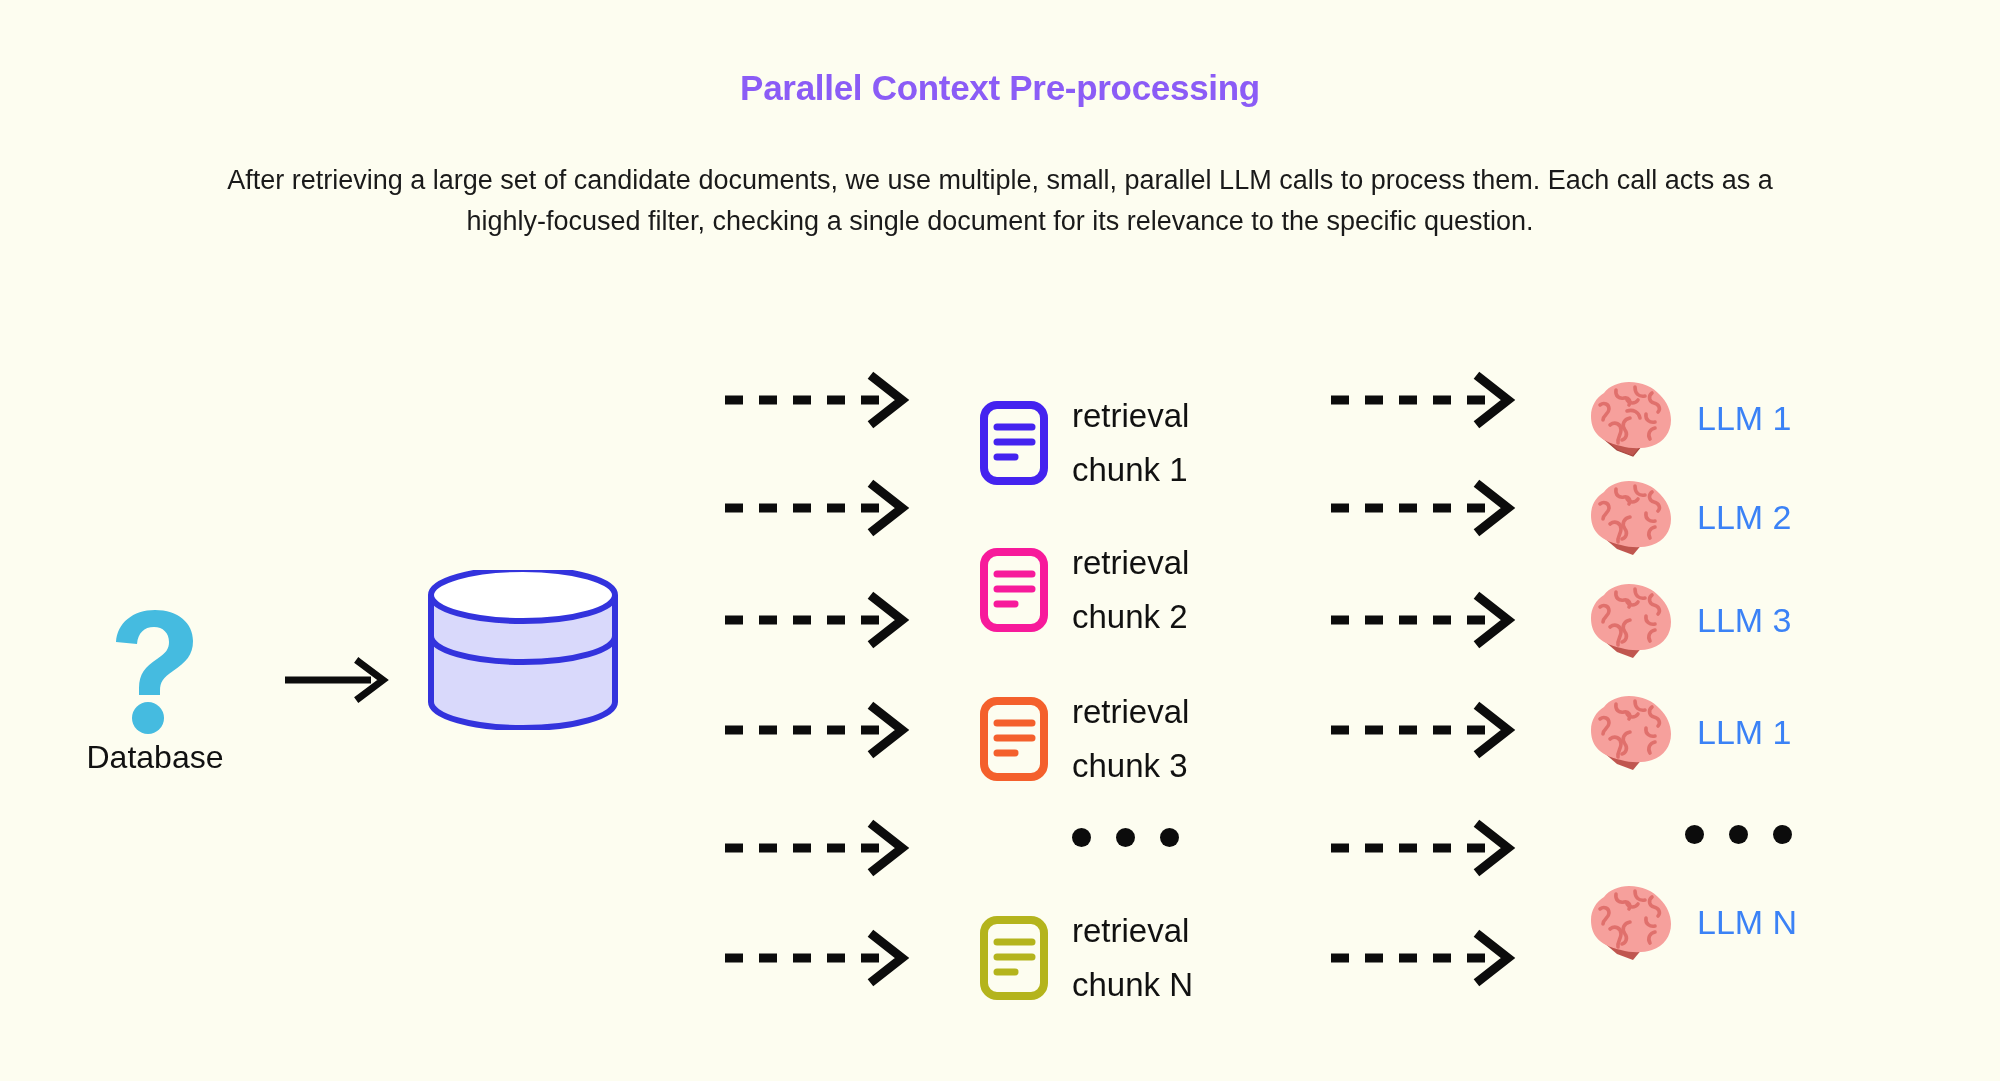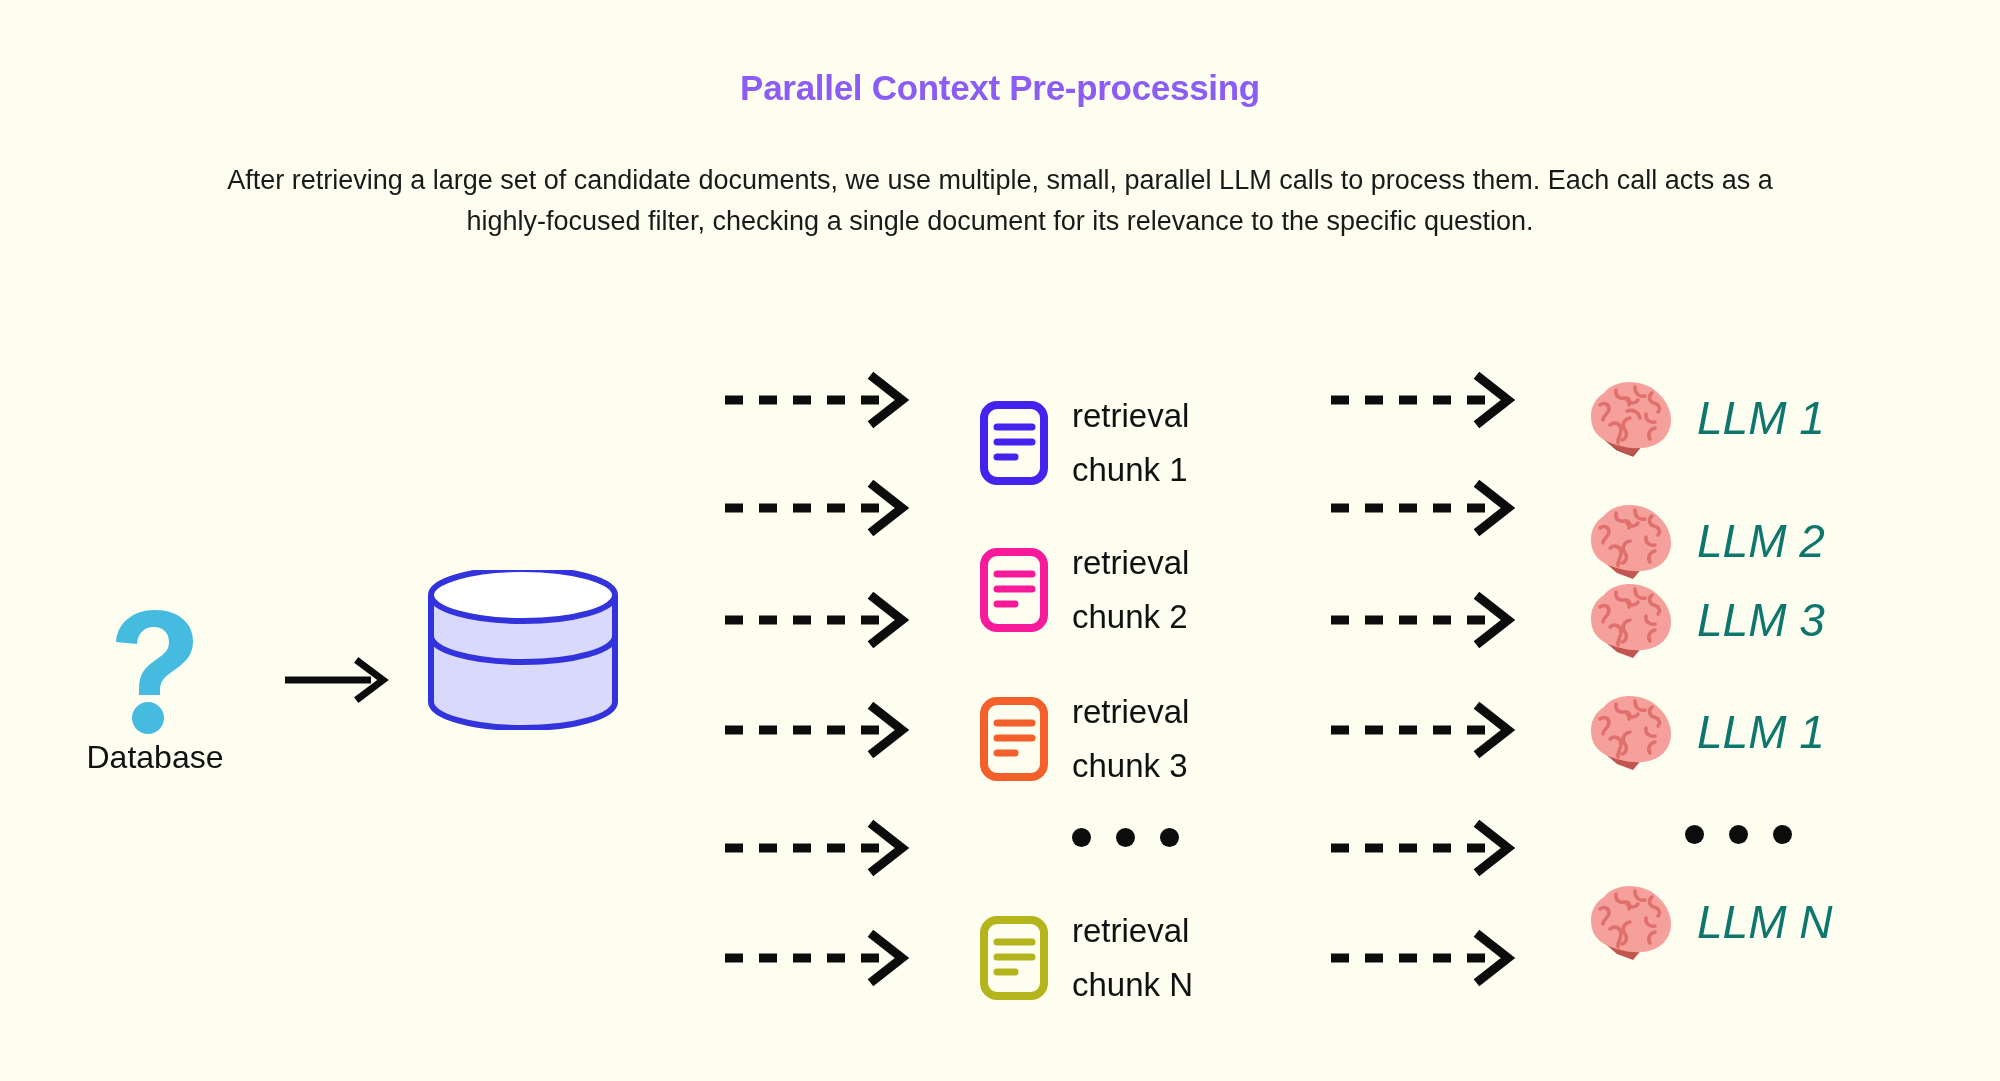--- a/index.html
+++ b/index.html
@@ -67,21 +67,21 @@
   
   .dots{position:absolute;display:flex;gap:25px;align-items:center;}
   .dots span{
     display:block;width:19px;height:19px;border-radius:50%;background:#0c0c0c;
   }
 
   
   .llm-row{position:absolute;display:flex;align-items:center;}
   .brain{width:96px;height:80px;flex:0 0 auto;}
   .llm-label{
-    margin-left:18px;font-size:46px;color:#0f766e;white-space:nowrap;font-style:italic;
+    margin-left:18px;font-size:34px;color:#3b82f6;white-space:nowrap;
   }
 </style>
 </head>
 <body>
 
 <div class="canvas">
 
   <div class="title">Parallel Context Pre-processing</div>
   <div class="subtitle">After retrieving a large set of candidate documents, we use multiple, small, parallel LLM calls to process them. Each call acts as a highly-focused filter, checking a single document for its relevance to the specific question.</div>
 
@@ -279,21 +279,21 @@
         <path d="M47 40c-6 1-9 7-5 12 3 4 1 9-3 10"></path>
         <path d="M63 36c-1 6 4 9 9 8"></path>
         <path d="M72 50c-5 1-8 6-5 11"></path>
         <path d="M44 22c3 4 8 4 11 0"></path>
       </g>
       <path d="M44 33c6-2 12 1 13 7" fill="none" stroke="#e0706c" stroke-width="3.6" stroke-linecap="round"></path>
     </svg>
     <div class="llm-label">LLM 1</div>
   </div>
 
-  <div class="llm-row" style="left:1583px;top:501px">
+  <div class="llm-row" style="left:1583px;top:477px">
     <svg class="brain" viewBox="0 0 96 80">
       <path d="M20 60 L34 72 L50 78 L60 66 L44 56 Z" fill="#c0564f"></path>
       <path d="M8 38c0-10 5-18 13-23 5-7 15-11 25-11 13 0 24 5 31 13 7 7 11 16 11 25 0 12-7 22-19 26-9 3-21 3-31 0C14 63 8 51 8 38Z" fill="#f6a09c"></path>
       <g fill="none" stroke="#e0706c" stroke-width="3.6" stroke-linecap="round">
         <path d="M17 27c4-3 9-1 9 4s-6 6-6 11"></path>
         <path d="M33 12c-1 6 3 9 8 8 5-1 7 3 5 7"></path>
         <path d="M52 9c0 7 4 10 10 9"></path>
         <path d="M69 15c-4 3-3 9 2 10 5 1 7 6 4 9"></path>
         <path d="M27 47c5-4 11-1 11 5 0 5-4 8-3 13"></path>
         <path d="M47 40c-6 1-9 7-5 12 3 4 1 9-3 10"></path>

